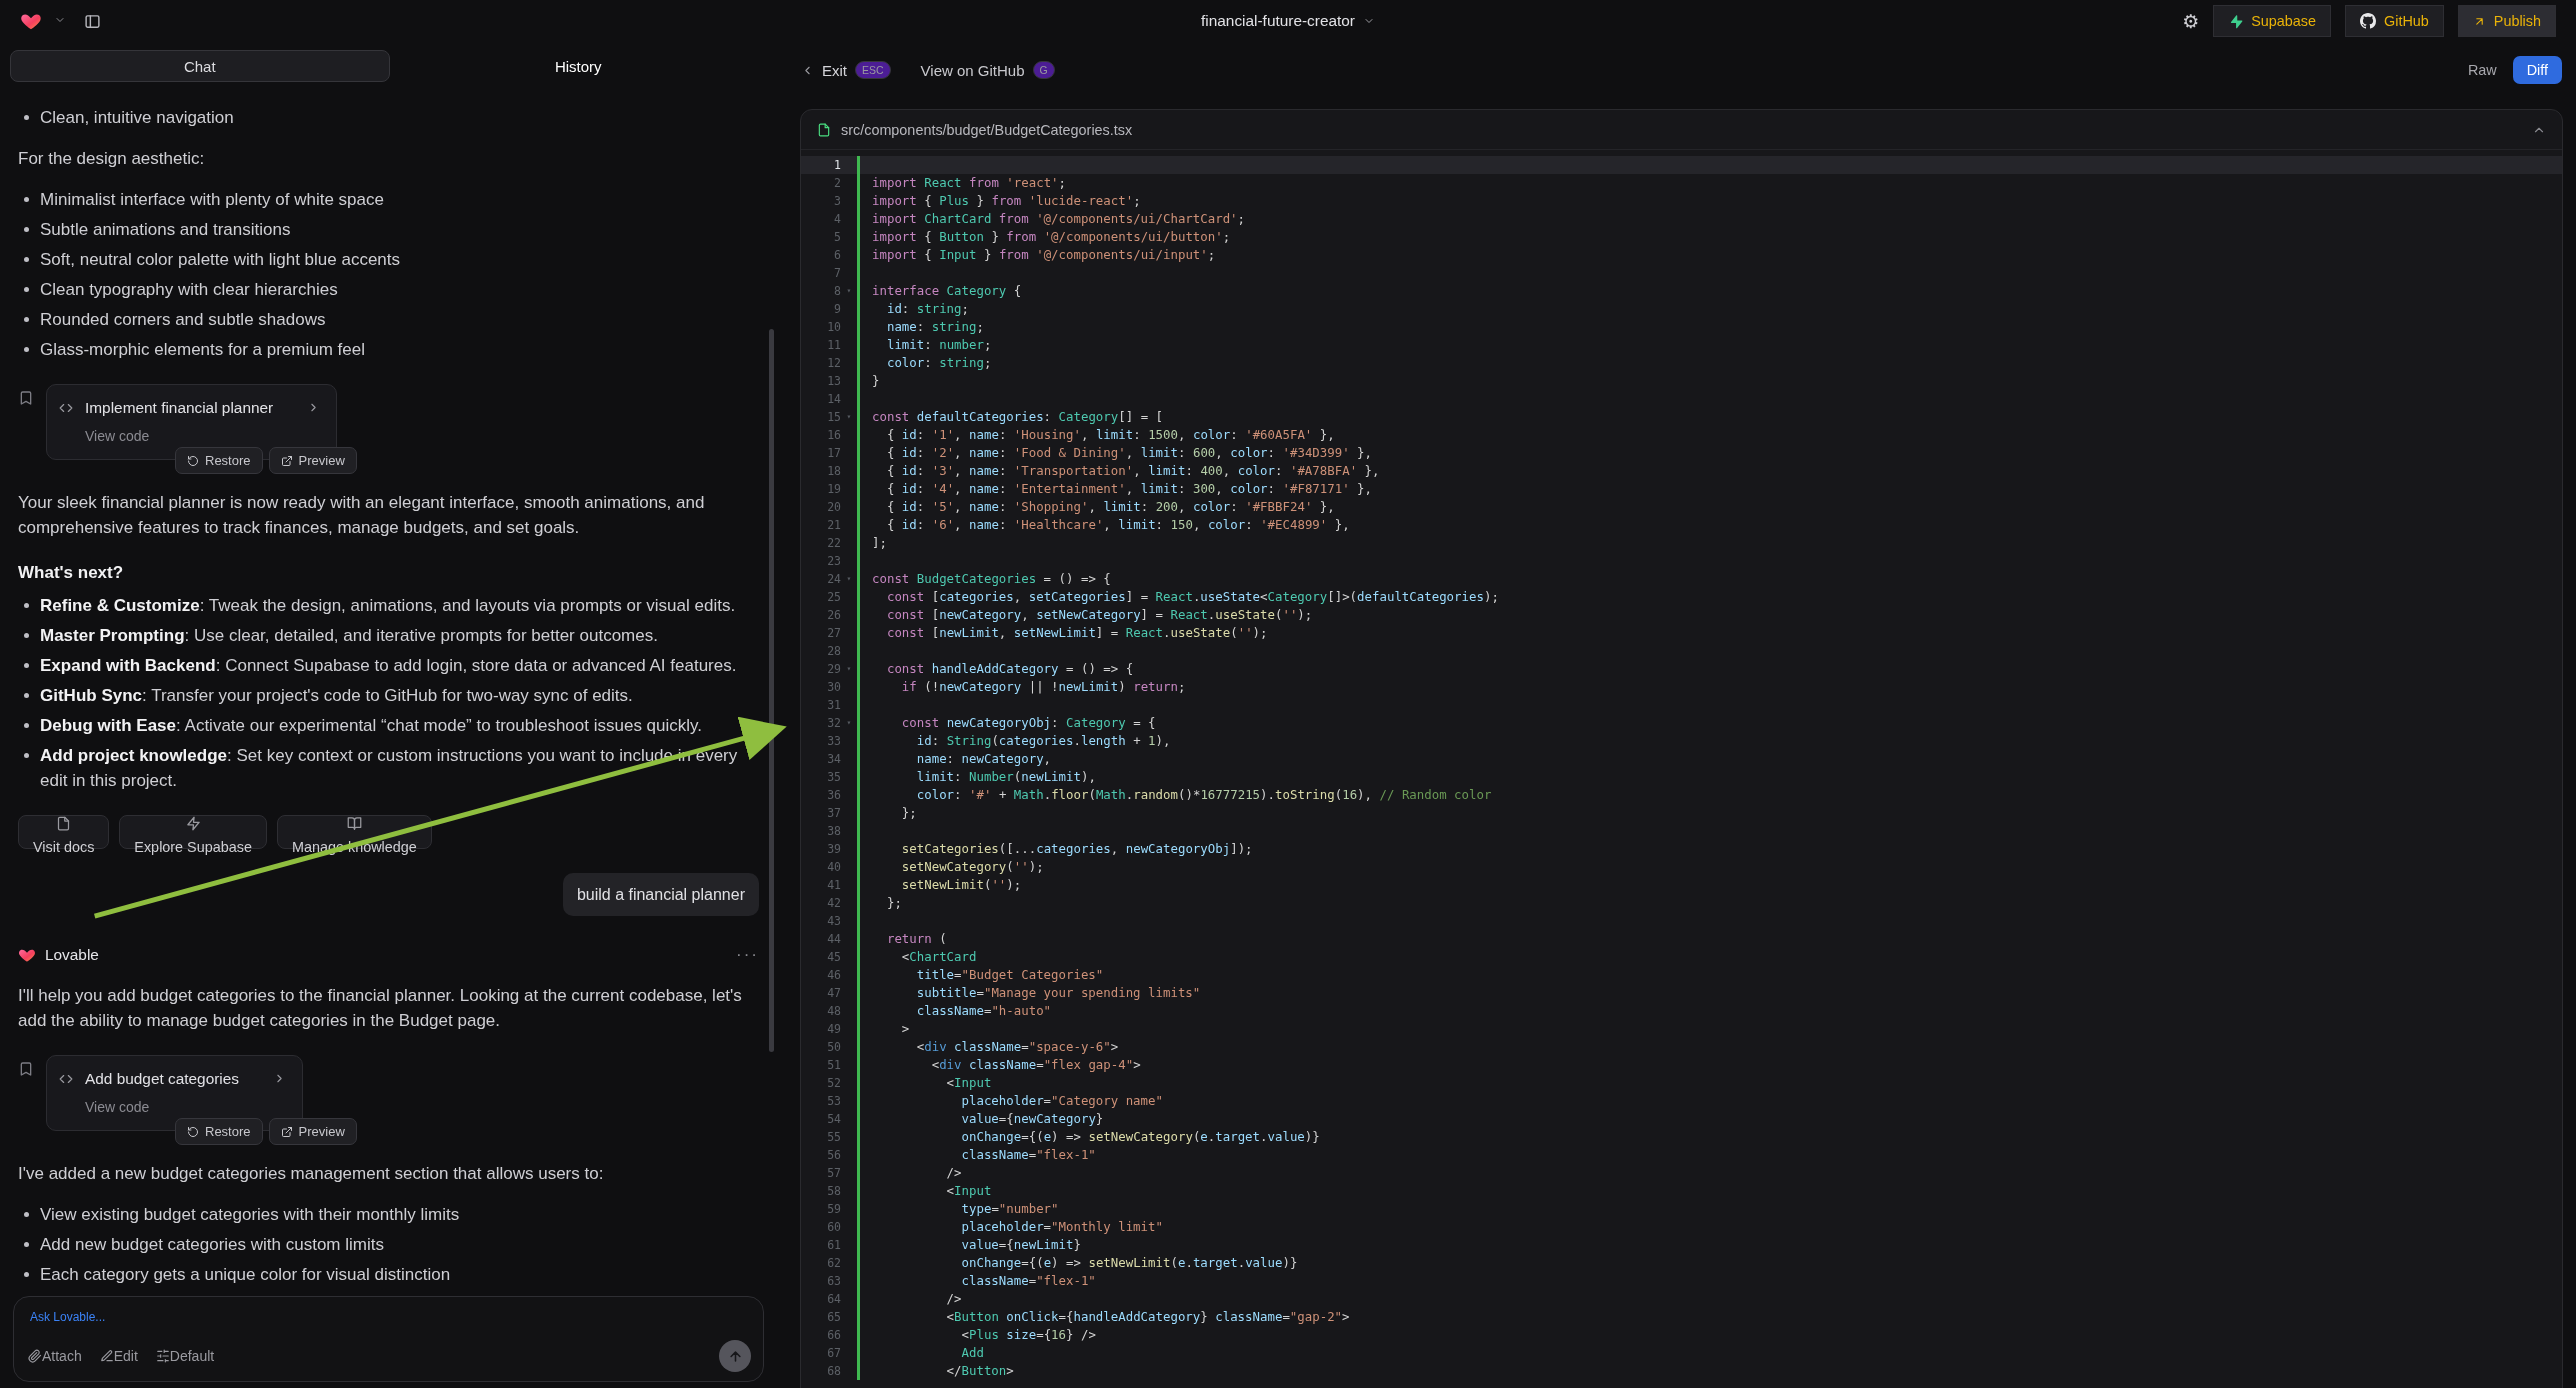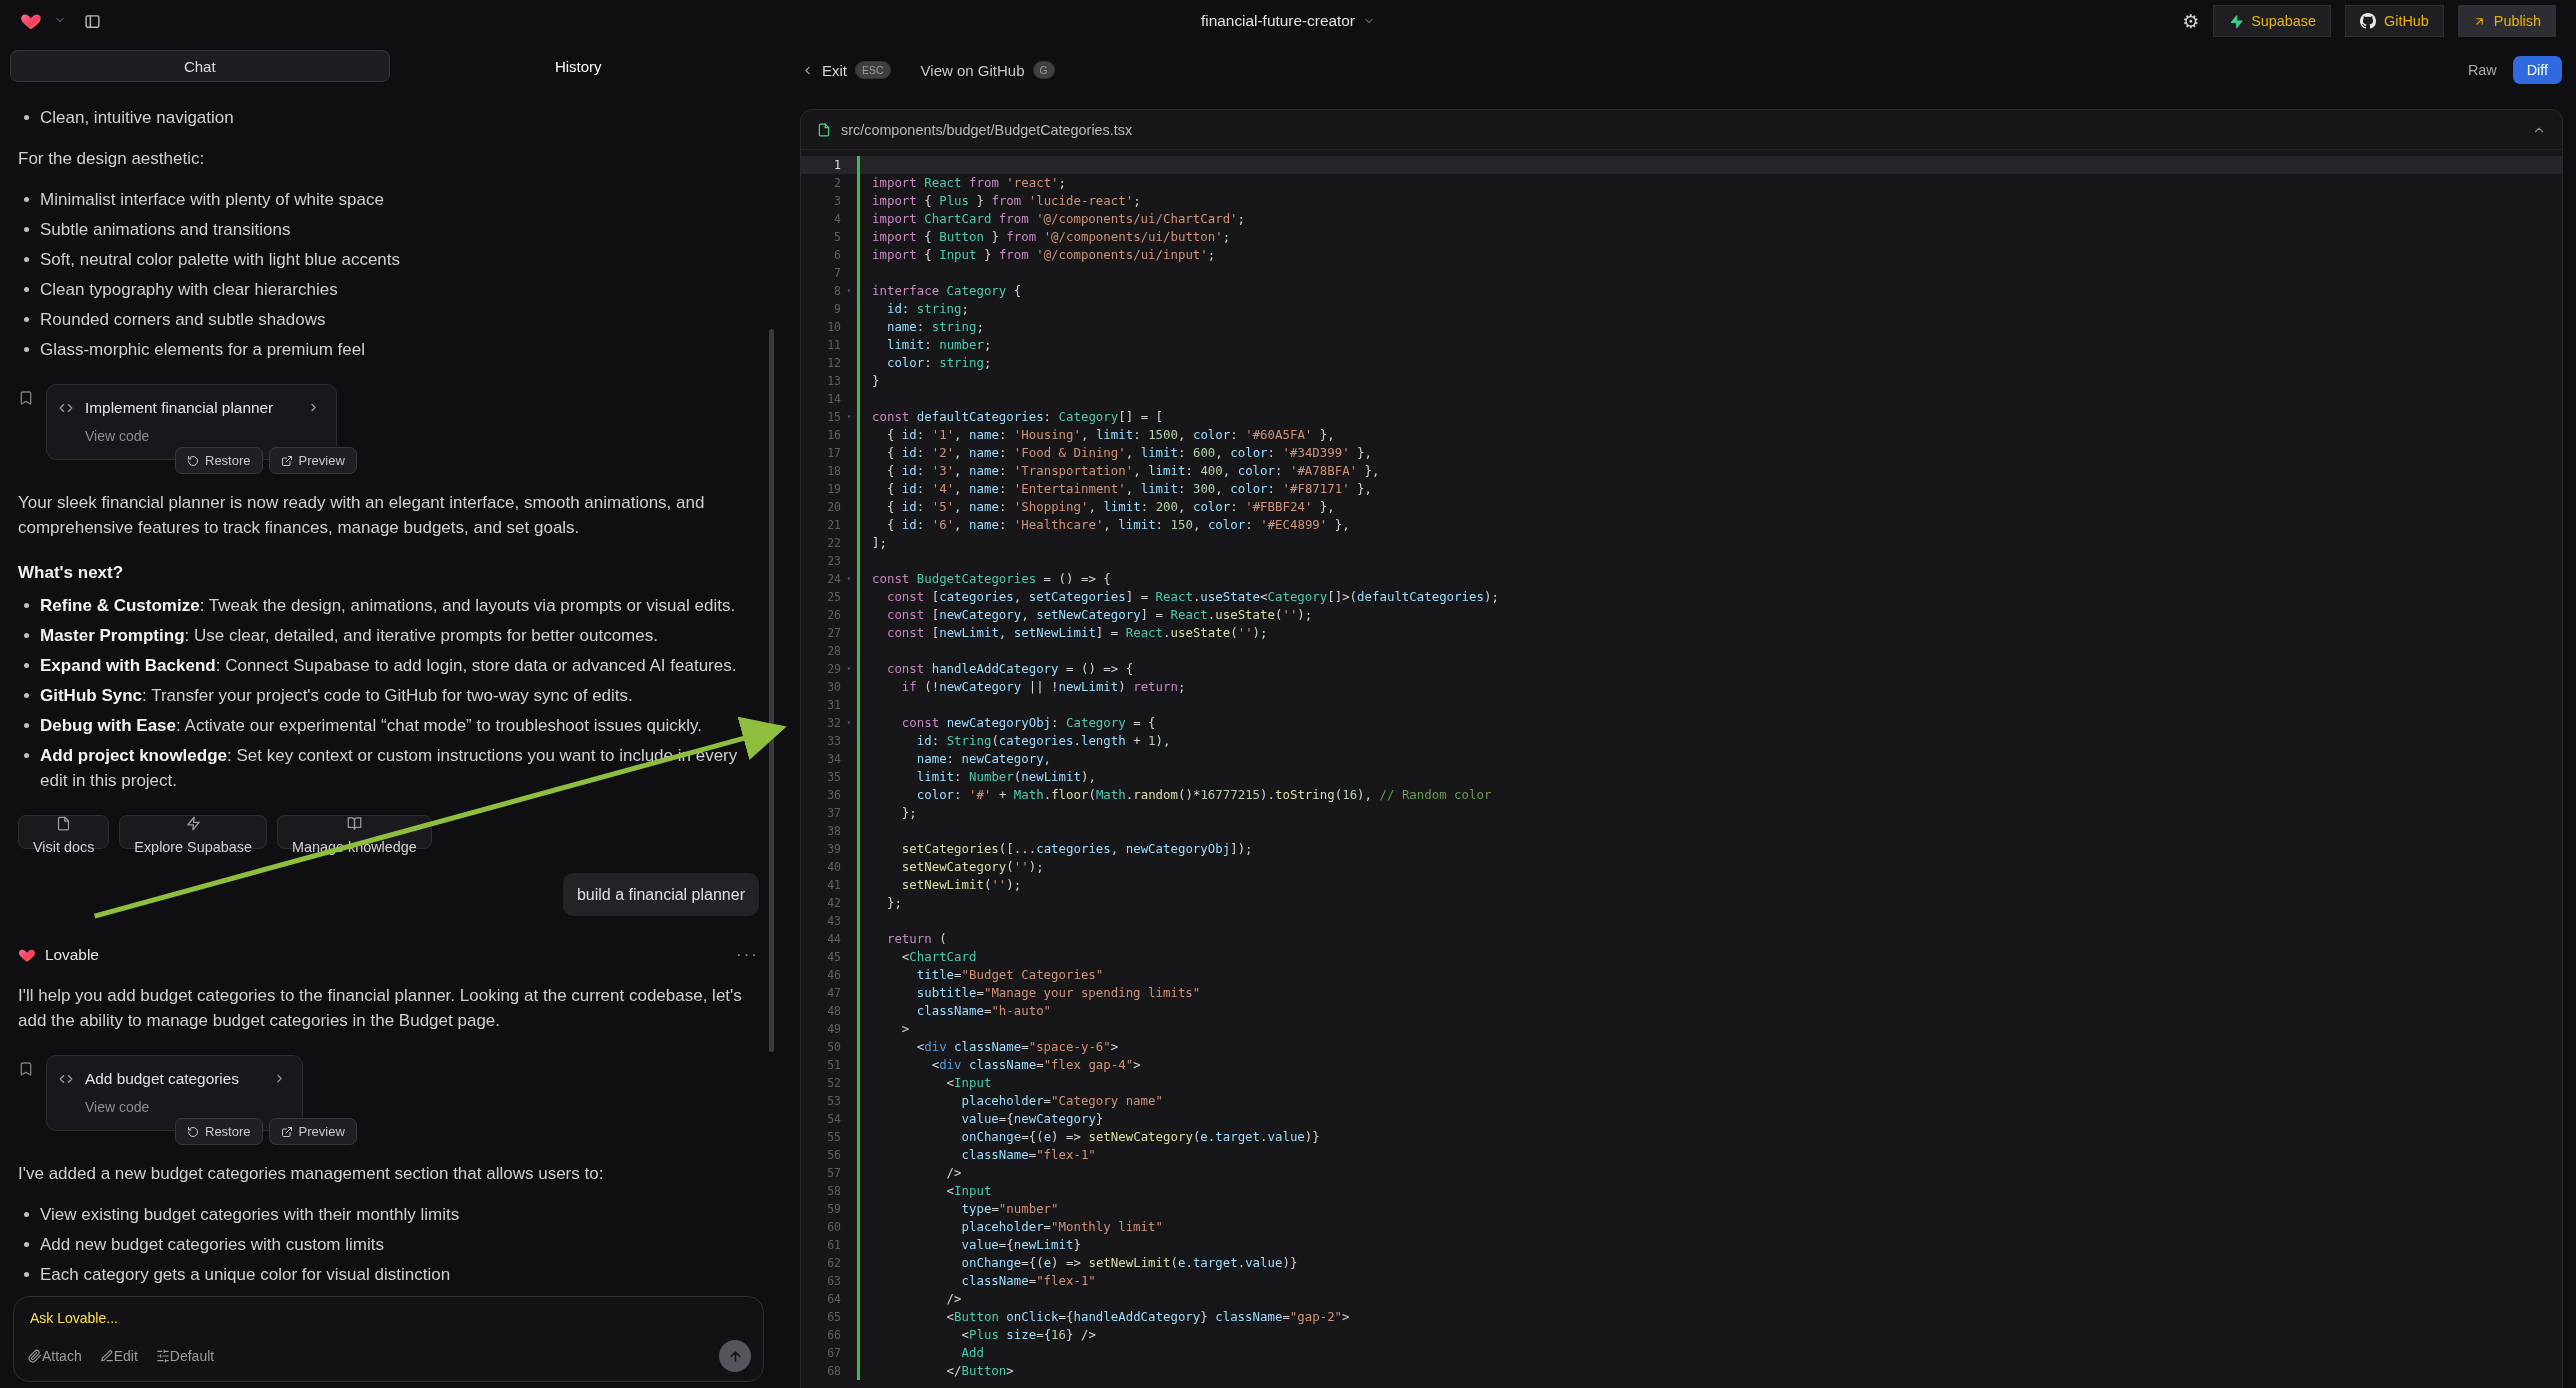--- a/index.html
+++ b/index.html
@@ -62,34 +62,34 @@
   .assistant-header{display:flex;align-items:center;gap:9px;margin:26px 0 12px}
   .assistant-header svg{width:18px;height:18px}
   .assistant-name{font-size:15.4px;color:#e6e6ea}
   .dots{margin-left:auto;color:#8a8a90;font-size:17px;letter-spacing:2px}
 
   .chat-scrollbar{position:absolute;right:3px;top:287px;height:723px;width:5px;border-radius:3px;background:#3a3a40}
 
   
   .composer{position:absolute;left:13px;right:13px;bottom:6px;height:86px;background:#121214;
     border:1px solid #2e2e33;border-radius:16px;padding:13px 14px 10px 16px;}
-  .composer-placeholder{font-size:14px;color:#fde047}
+  .composer-placeholder{font-size:12px;color:#3b82f6}
   .composer-row{position:absolute;left:14px;right:12px;bottom:9px;display:flex;align-items:center;gap:18px;
     font-size:14px;color:#9a9aa0}
   .comp-item{display:flex;align-items:center;}
   .comp-item svg.ic{width:14px;height:14px}
   .send{margin-left:auto;width:32px;height:32px;border-radius:50%;background:#55555c;display:flex;
     align-items:center;justify-content:center;color:#17171a}
   .send svg.ic{width:15px;height:15px;stroke-width:2.5}
 
   
   .ed-toolbar{position:absolute;left:787px;right:0;top:42px;height:56px;display:flex;align-items:center;padding:0 14px;}
   .exit-btn{display:flex;align-items:center;gap:8px;font-size:15px;color:#d5d5da}
   .exit-btn svg.ic{width:13px;height:13px;color:#9a9aa0}
-  .kbd{background:#404040;border:1px solid #35353a;border-radius:9px;font-size:10.5px;color:#9a9aa0;
+  .kbd{background:#4c1d95;border:1px solid #35353a;border-radius:9px;font-size:10.5px;color:#9a9aa0;
     padding:2px 6px;line-height:1.2}
   .gh-link{display:flex;align-items:center;gap:8px;margin-left:30px;font-size:15px;color:#c9c9ce}
   .ed-spacer{flex:1}
   .raw-btn{font-size:14.4px;color:#a8a8ae;margin-right:16px}
   .diff-btn{background:var(--accent-blue);color:#fff;font-size:14.4px;padding:6px 14px;border-radius:7px}
 
   .editor-panel{position:absolute;left:800px;right:13px;top:109px;bottom:-24px;background:#17171a;
     border:1px solid #2a2a2e;border-radius:12px;overflow:hidden;}
   .file-header{height:40px;display:flex;align-items:center;gap:10px;padding:0 16px;border-bottom:1px solid #242428;}
   .file-ic{color:#4ade80;display:flex}

